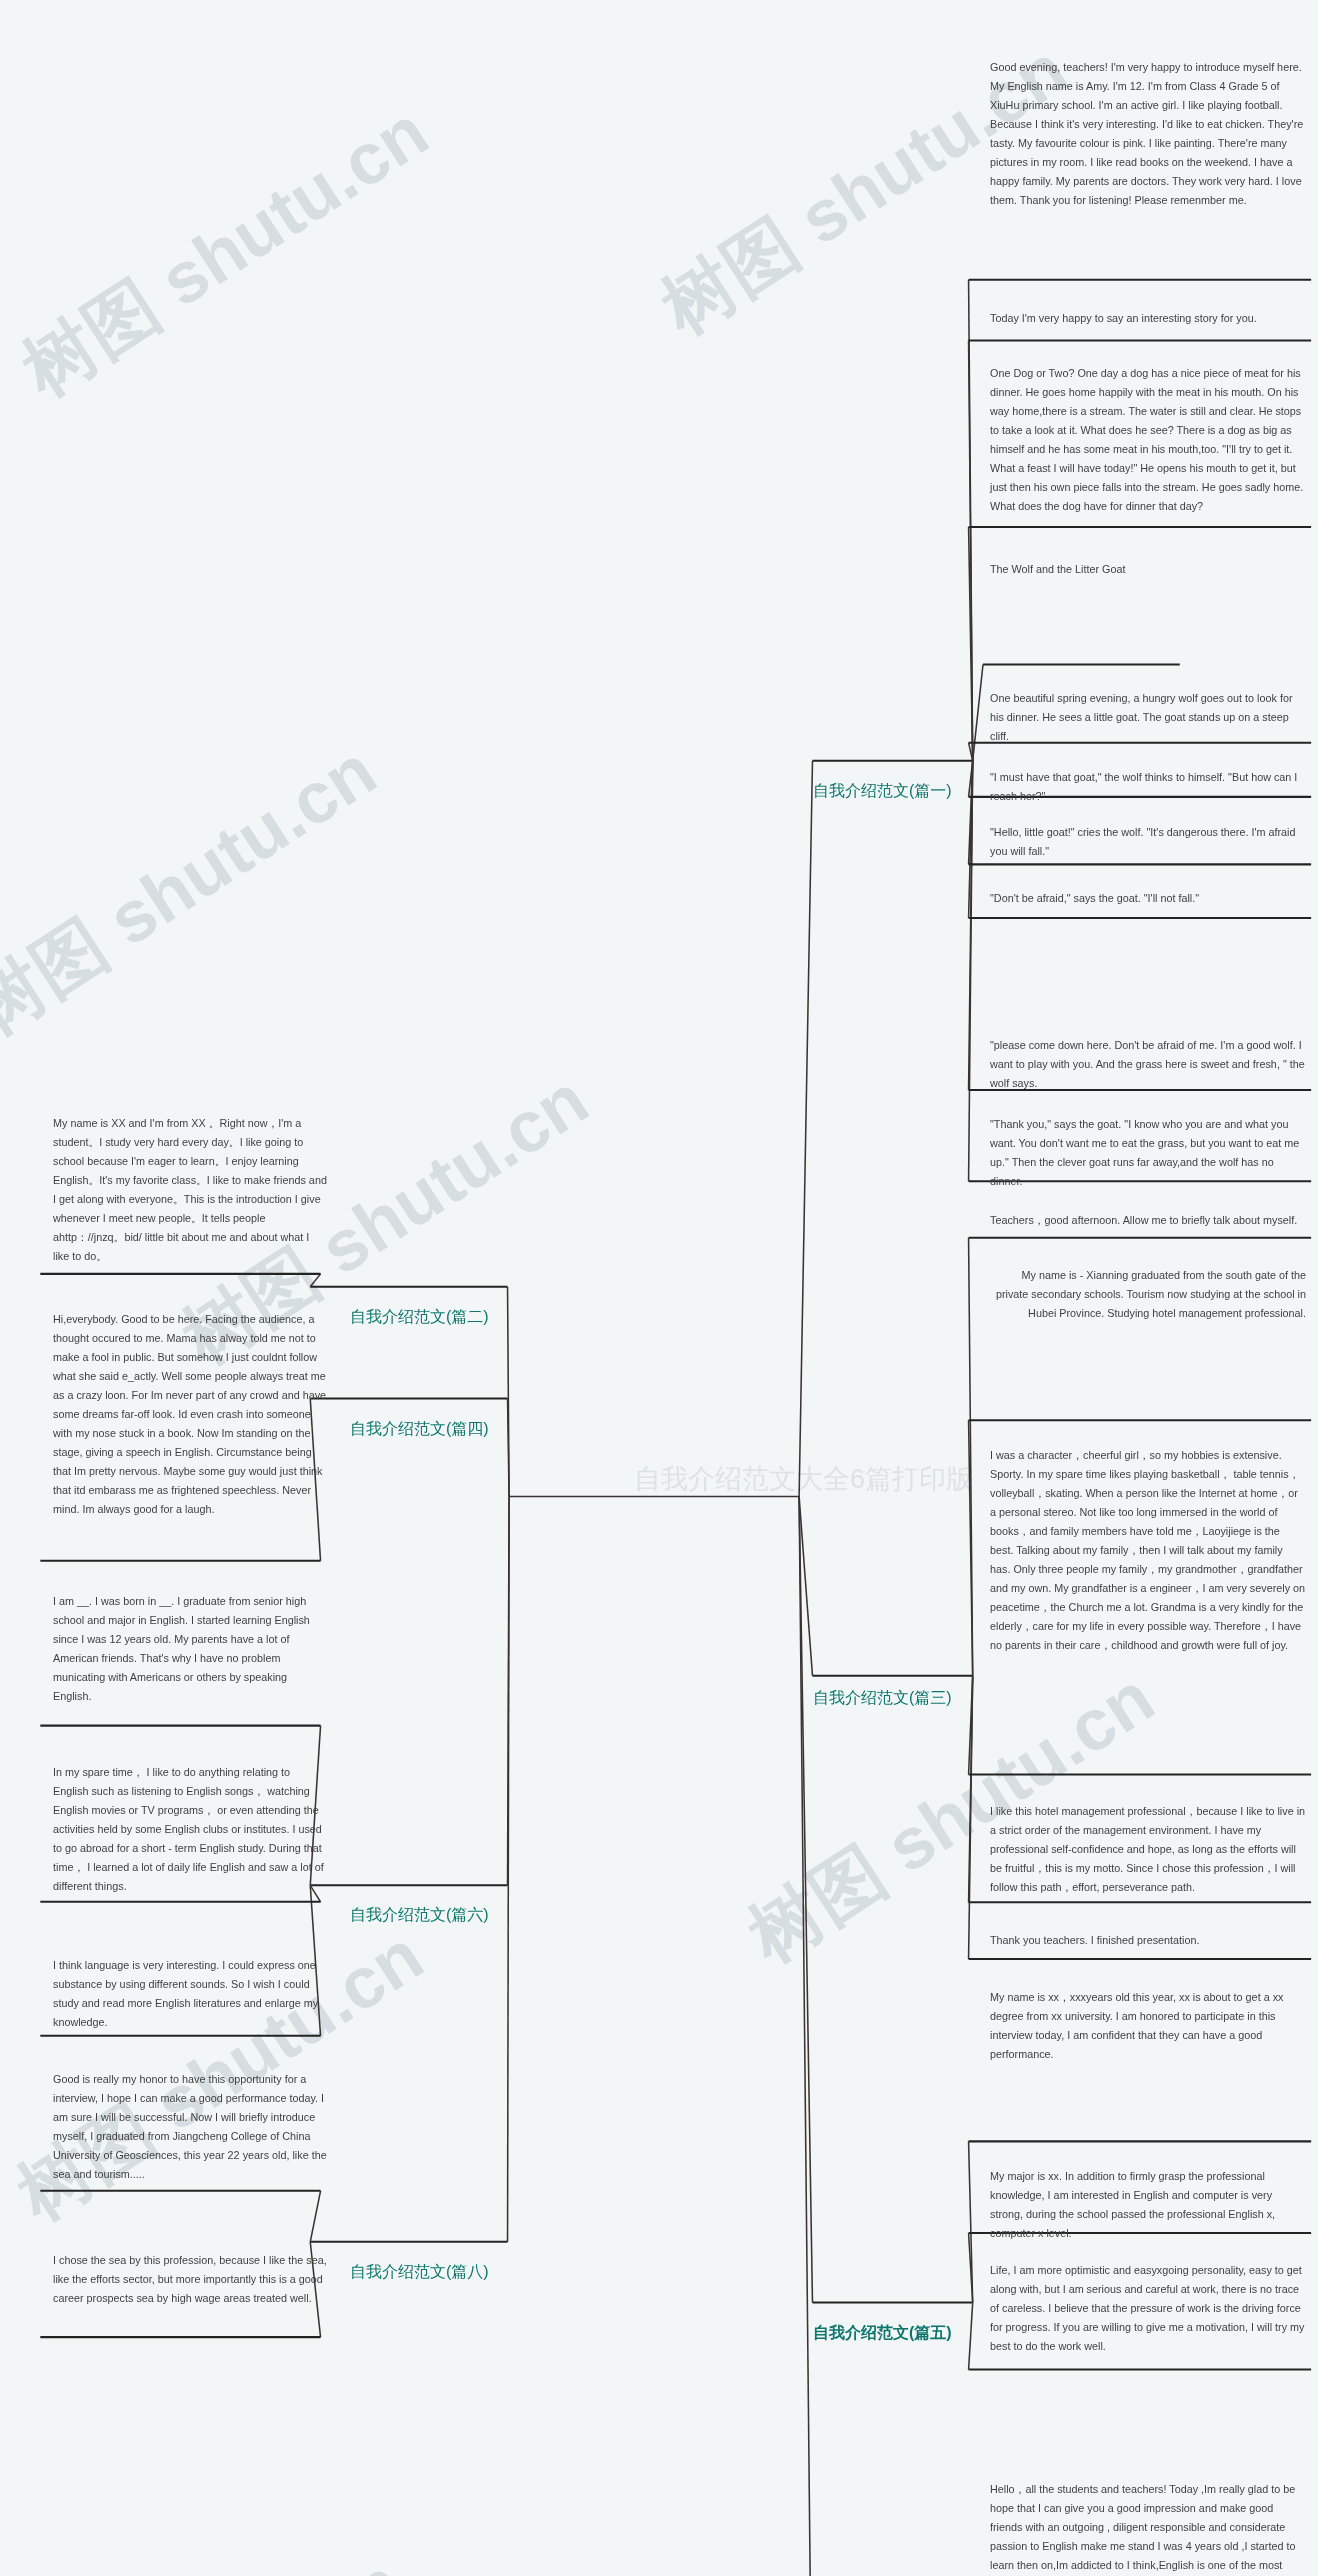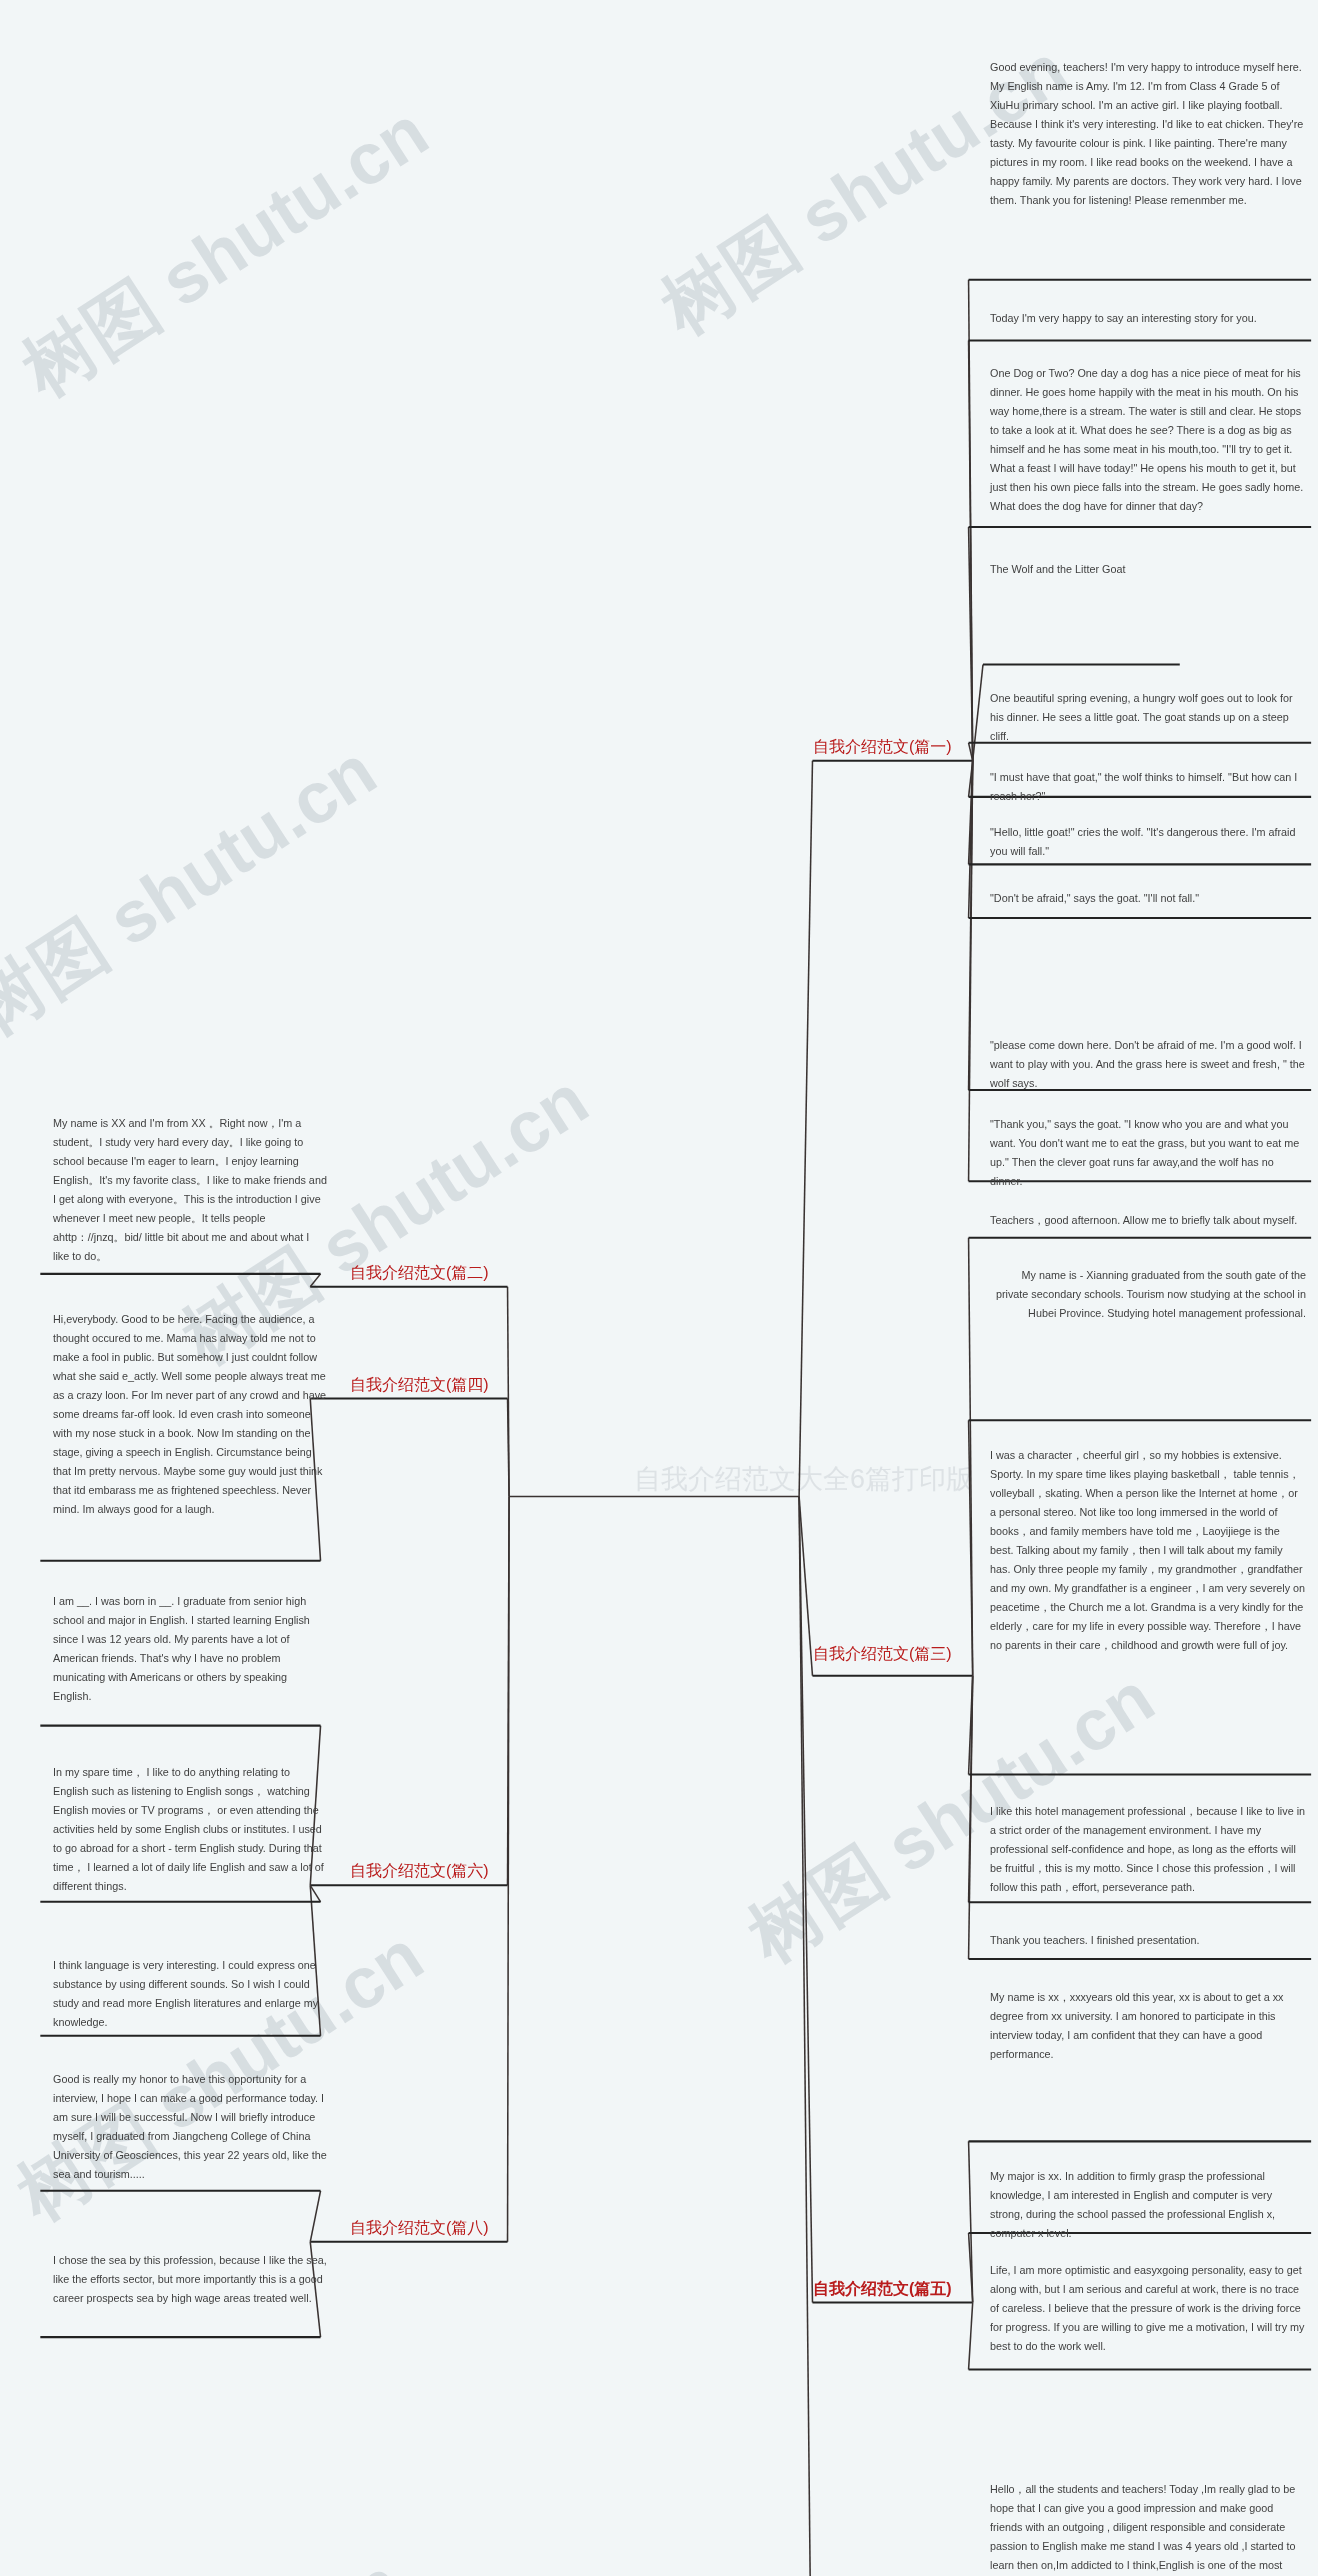--- a/index.html
+++ b/index.html
@@ -35,23 +35,24 @@
     position:absolute;
     font-size:10.8px;line-height:19px;
     color:#3f3f3f;
     z-index:3;
   }
   .right-node{left:990px;width:316px;}
   .left-node{left:53px;width:274px;}
   .branch-label{
     position:absolute;
     font-size:16px;line-height:19.6px;
-    color:#b91c1c;
+    color:#0f766e;
     z-index:3;
     white-space:nowrap;
+    margin-top:44px;
   }
   .rlabel{left:813px;}
   .llabel{left:350px;}
 </style>
 </head>
 <body>
 
 <div class="wm" style="left:31px;top:330px;">树图 shutu.cn</div>
 <div class="wm" style="left:670px;top:268px;">树图 shutu.cn</div>
 <div class="wm" style="left:-20.6px;top:969px;">树图 shutu.cn</div>

